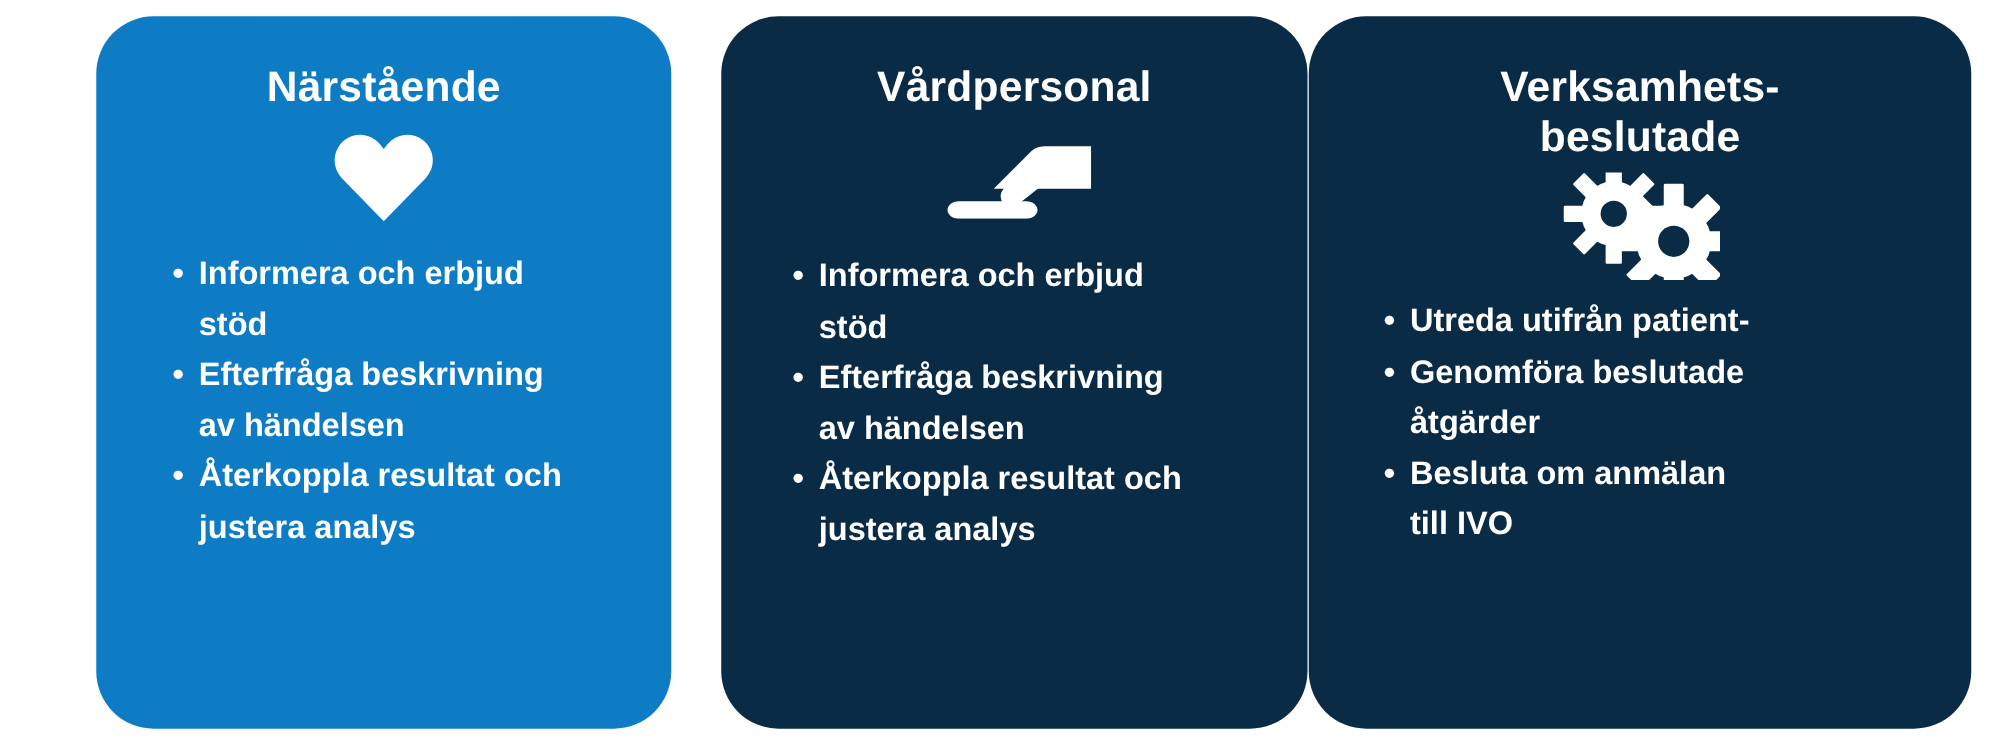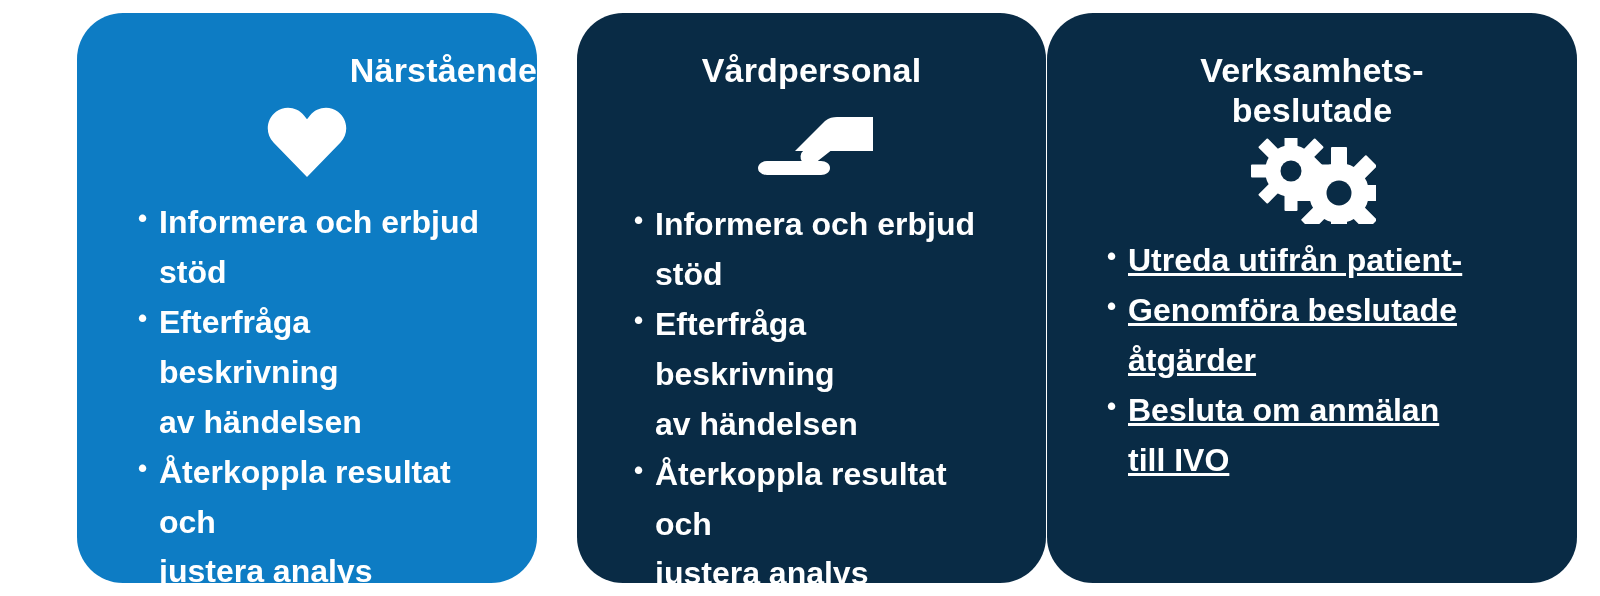--- a/index.html
+++ b/index.html
@@ -35,46 +35,46 @@
     width: 100%;
     text-align: center;
     color: #ffffff;
     font-size: 34px;
     font-weight: bold;
     line-height: 1.18;
     letter-spacing: 0.2px;
     margin: 0;
     padding: 0;
   }
-  .card-1 .card-title { padding-top: 37px; text-align: right; }
+  .card-1 .card-title { padding-top: 37px; }
   .card-2 .card-title { padding-top: 37px; }
   .card-3 .card-title { padding-top: 37px; }
 
   .icon-wrap {
     width: 100%;
     display: flex;
     justify-content: center;
     align-items: center;
   }
   .icon-heart   { height: 84px; padding-top: 10px; }
   .icon-hand    { height: 84px; padding-top: 12px; }
   .icon-gears   { height: 86px; padding-top: 8px; }
 
   .bullets {
     list-style: none;
     margin: 0;
     padding: 0;
     color: #ffffff;
-    font-size: 32px;
+    font-size: 26px;
     font-weight: bold;
     line-height: 1.56;
   }
   .card-1 .bullets { margin: 14px 0 0 61px; width: 350px; }
   .card-2 .bullets { margin: 14px 0 0 57px; width: 360px; }
-  .card-3 .bullets { margin: 12px 0 0 60px; width: 370px; text-decoration: underline; }
+  .card-3 .bullets { margin: 12px 0 0 60px; width: 370px; }
 
   .bullets li {
     position: relative;
     padding-left: 21px;
     margin: 0 0 0 0;
   }
   .bullets li::before {
     content: "\2022";
     position: absolute;
     left: 0;

